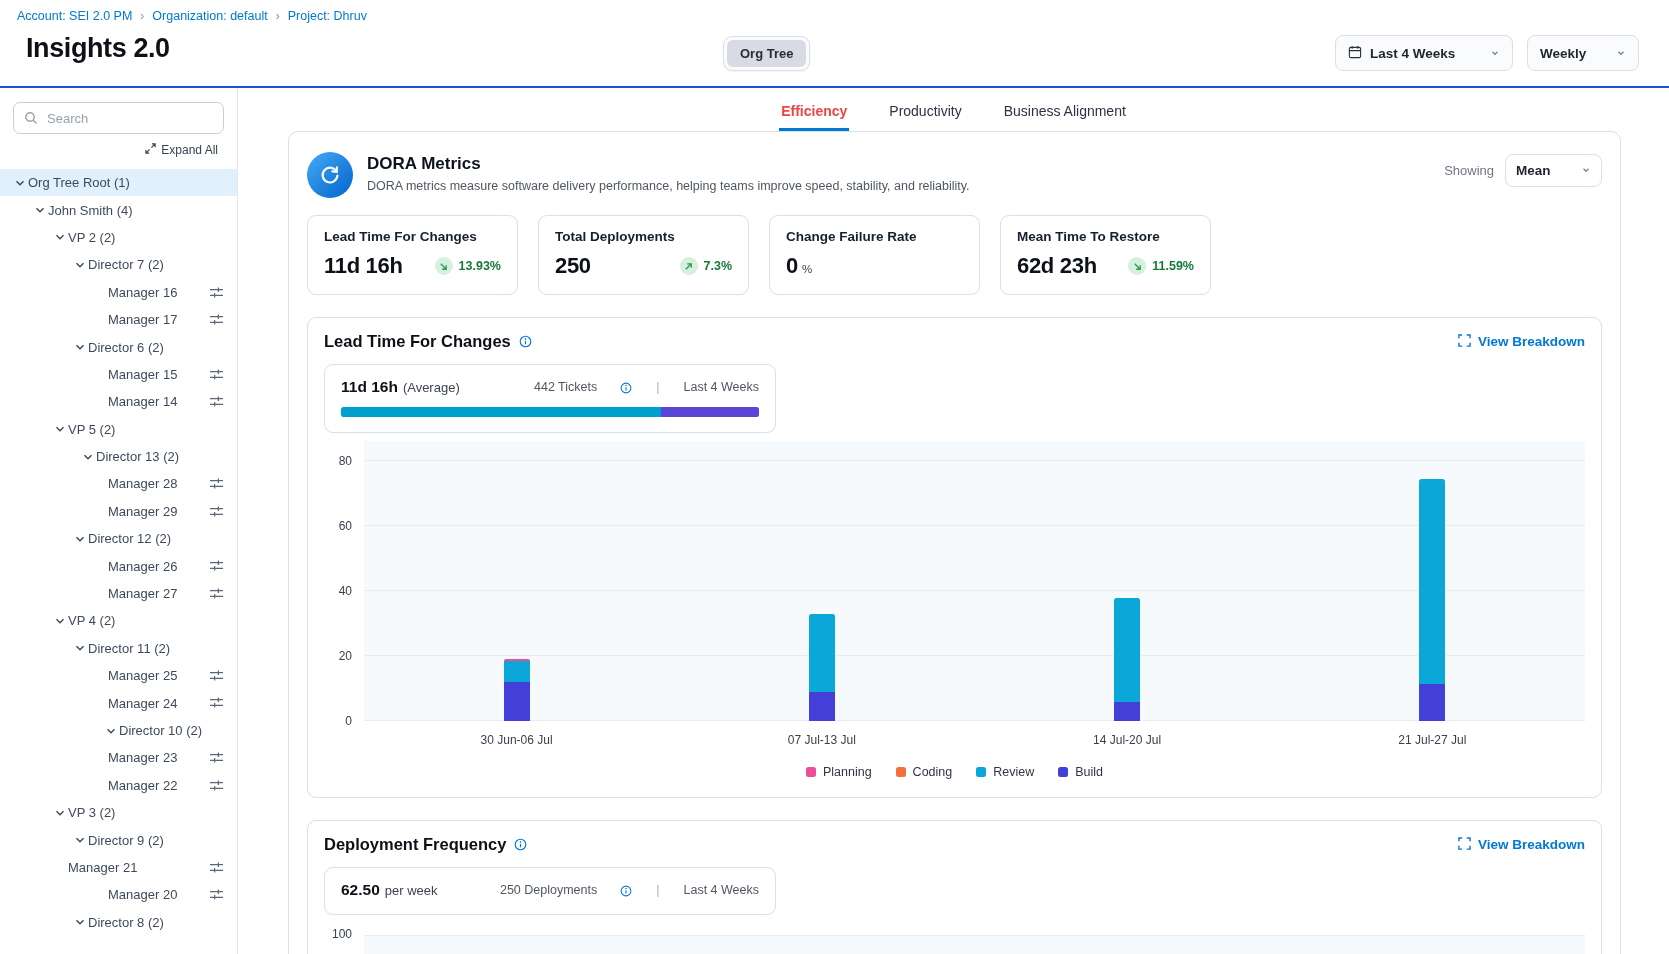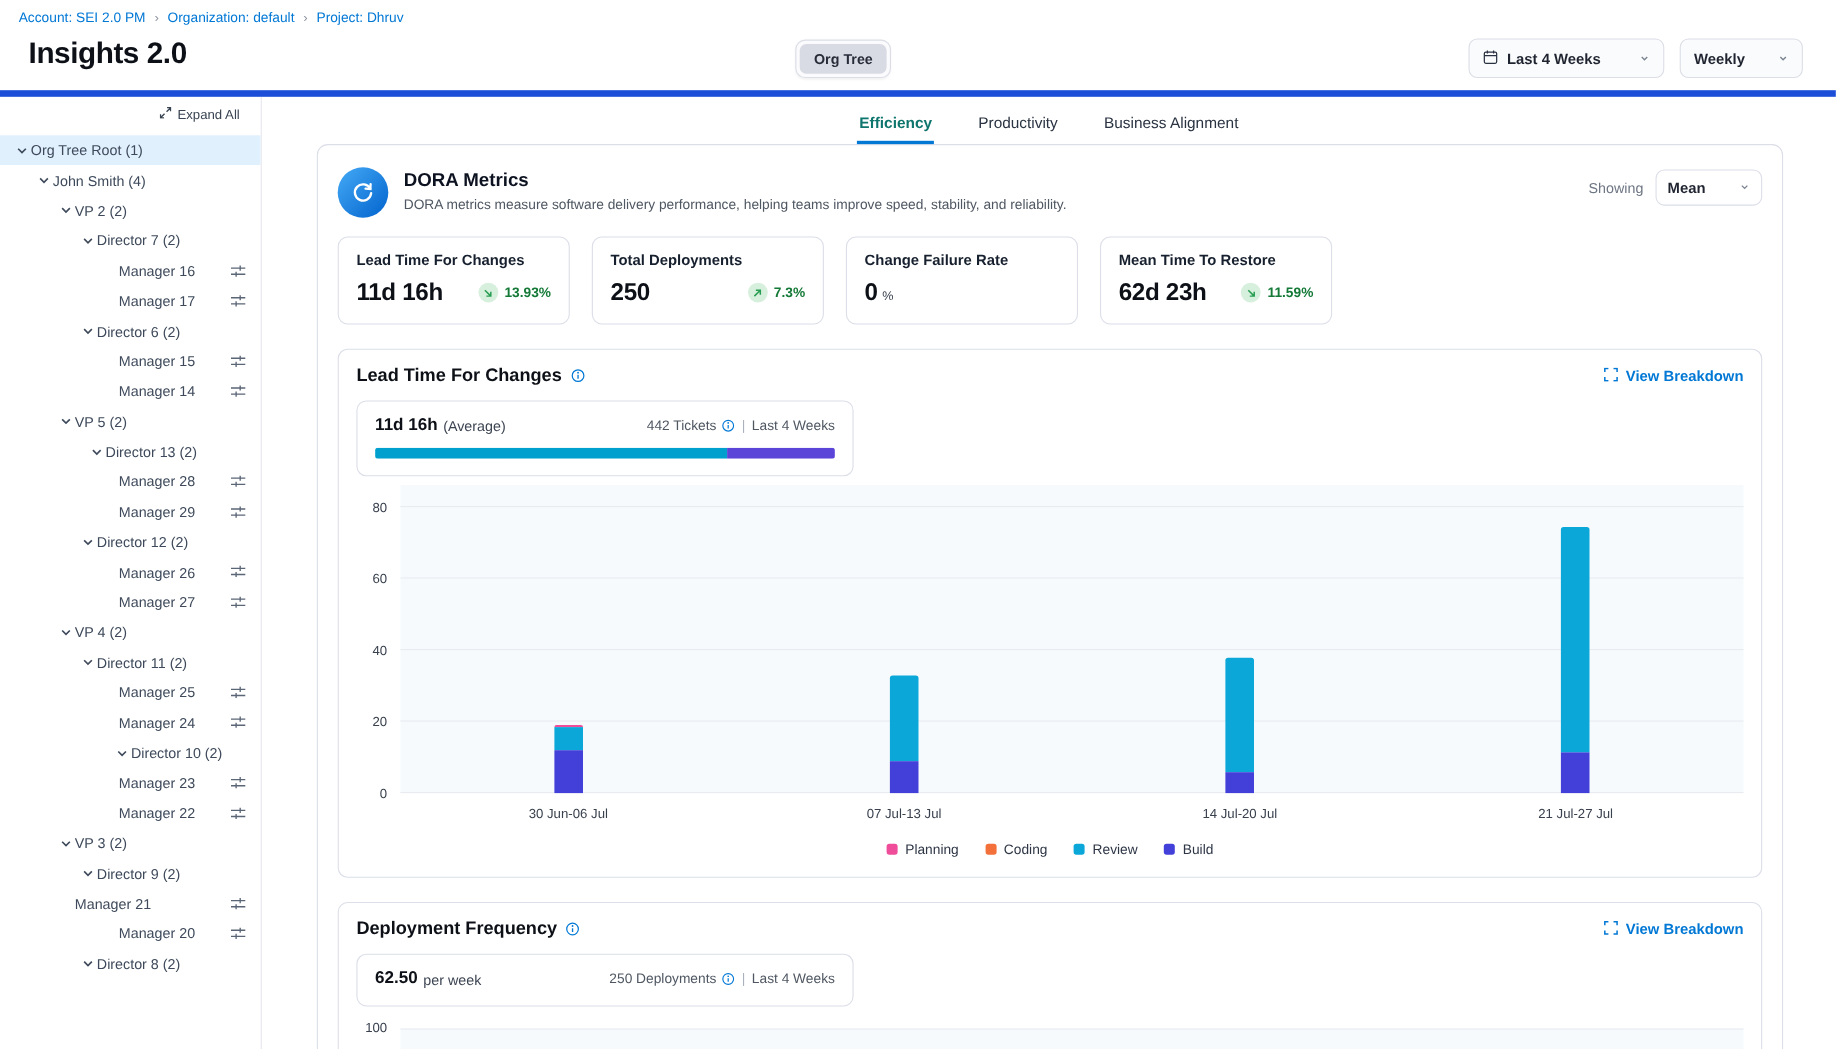--- a/index.html
+++ b/index.html
@@ -1,18 +1,18 @@
 <!DOCTYPE html>
 <html><head>
 <meta charset="utf-8">
 <style>
   * { margin:0; padding:0; box-sizing:border-box; }
   html,body { width:1669px; height:954px; overflow:hidden; background:#fff;
     font-family:"Liberation Sans","DejaVu Sans",sans-serif; color:#1c2430; }
-  .app-header { height:88px; position:relative; border-bottom:6px solid #1d4ed8; background:#fff; }
+  .app-header { height:88px; position:relative; border-bottom:2px solid #1d4ed8; background:#fff; }
   .breadcrumb { position:absolute; top:9px; left:17px; font-size:12.5px; display:flex; align-items:center; }
   .crumb { color:#0278d5; cursor:pointer; }
   .crumb-sep { color:#8b93a2; margin:0 8px; font-size:12px; }
   .page-title { position:absolute; top:33px; left:26px; font-size:27px; font-weight:800; letter-spacing:-0.4px; color:#0d1117; }
   .seg-control { position:absolute; left:723px; top:36px; border:1px solid #dcdee6; background:#fbfbfd; border-radius:9px; padding:3px; box-shadow:0 1px 2px rgba(20,20,40,.05); }
   .seg-btn { background:#d9dbe4; border-radius:6px; padding:6px 13px; font-size:13px; font-weight:600; color:#272c38; cursor:pointer; }
   .hdr-select { position:absolute; top:35px; height:36px; background:#fafbfc; border:1px solid #dcdee6; border-radius:8px; display:flex; align-items:center; padding:0 12px; gap:8px; font-size:13.5px; font-weight:600; color:#1f2430; cursor:pointer; }
   #dateRangeSelect { left:1335px; width:178px; }
   #granularitySelect { left:1527px; width:112px; }
   .hdr-select .spacer { flex:1; }
@@ -28,21 +28,21 @@
   .expand-all { display:flex; justify-content:flex-end; align-items:center; gap:5px; padding:9px 19px 10px; font-size:12px; color:#394452; cursor:pointer; }
   .tree { margin-top:2px; }
   .tree-row { height:27.4px; display:flex; align-items:center; font-size:13px; color:#3e4a5b; position:relative; cursor:pointer; }
   .tree-row.selected { background:#e1f0fd; }
   .tree-chevron { width:16px; display:flex; justify-content:center; align-items:center; }
   .tree-filter { position:absolute; right:13px; top:7px; cursor:pointer; }
 
   .main { flex:1; position:relative; overflow:hidden; }
   .tab-bar { height:43px; display:flex; justify-content:center; align-items:flex-end; gap:38px; }
   .tab { font-size:14px; color:#2a3342; padding:0 2px 12px; cursor:pointer; }
-  .tab.active { font-weight:700; color:#0f766e; padding-bottom:9px; border-bottom:3px solid #0278d5; }
+  .tab.active { font-weight:700; color:#ef4444; padding-bottom:9px; border-bottom:3px solid #0278d5; }
   .panel { margin:0 48px 0 50px; border:1px solid #dcdee8; border-radius:10px; background:#fff; padding:14px; height:1400px; }
 
   .dora-header { display:flex; align-items:flex-start; padding:6px 4px 0; position:relative; }
   .dora-icon { width:46px; height:46px; border-radius:50%; background:linear-gradient(135deg,#45aaf6,#0163cd); display:flex; align-items:center; justify-content:center; margin-right:14px; flex-shrink:0; }
   .dora-title { font-size:17px; font-weight:700; color:#0d1220; padding-top:2px; }
   .dora-desc { font-size:12.5px; color:#4f5762; margin-top:5px; }
   .showing { position:absolute; right:4px; top:8px; display:flex; align-items:center; gap:11px; }
   .showing-label { font-size:13px; color:#6e7683; }
   .mini-select { height:33px; min-width:97px; border:1px solid #dcdee8; border-radius:8px; background:#fff; display:flex; align-items:center; justify-content:space-between; padding:0 10px; gap:10px; font-size:13.5px; font-weight:600; color:#1f2430; cursor:pointer; }
 
@@ -60,21 +60,21 @@
   .chart-card { border:1px solid #dcdee8; border-radius:9px; margin:22px 4px 0; padding:14px 16px 18px; background:#fff; }
   .cc-header { display:flex; align-items:center; }
   .cc-title { font-size:16.5px; font-weight:700; color:#0d1117; }
   .iicon { margin-left:8px; display:inline-flex; cursor:pointer; }
   .view-breakdown { margin-left:auto; display:flex; align-items:center; gap:7px; color:#0278d5; font-weight:700; font-size:13.5px; cursor:pointer; }
 
   .summary-box { width:452px; border:1px solid #dcdee8; border-radius:9px; margin-top:13px; padding:13px 16px 15px; }
   .sbx-row { display:flex; align-items:center; }
   .sbx-value { font-size:15.5px; font-weight:800; color:#0d1117; }
   .sbx-qual { font-size:13px; color:#3c4452; margin-left:5px; }
-  .sbx-right { margin-left:auto; display:flex; align-items:center; gap:4px; font-size:12.5px; color:#4f5762; }
+  .sbx-right { margin-left:auto; display:flex; align-items:flex-end; gap:22px; font-size:12.5px; color:#4f5762; }
   .sbx-right .sep { color:#aab1bd; margin:0 2px; }
   .progress { height:10px; border-radius:2.5px; overflow:hidden; display:flex; margin-top:11px; }
   .progress .seg { height:100%; }
 
   .chart-wrap { margin-top:8px; }
   .plot-row { display:flex; }
   .y-axis { width:40px; position:relative; height:280px; flex-shrink:0; }
   .ylabel { position:absolute; right:12px; transform:translateY(50%); font-size:12px; color:#39414e; }
   .plot { flex:1; position:relative; height:280px; background:#f7fafc; }
   .gridline { position:absolute; left:0; right:0; height:1px; background:#e8ecf1; }
@@ -124,20 +124,27 @@
     <span class="spacer"></span>
     <span><svg width="10" height="10" viewBox="0 0 12 12" fill="none" stroke="#7a8391" stroke-width="1.5">
           <path d="M3 4.5 L6 7.5 L9 4.5"></path>
         </svg></span>
   </div>
 </div>
 
 <div class="app-body">
 
   <div class="sidebar">
+    <div class="sb-search">
+      <span class="sicon"><svg width="14" height="14" viewBox="0 0 14 14" fill="none" stroke="#98a1ad" stroke-width="1.4">
+            <circle cx="6" cy="6" r="4.2"></circle>
+            <path d="M9.2 9.2 L12.5 12.5"></path>
+          </svg></span>
+      <input type="text" placeholder="Search" style="">
+    </div>
     <div class="expand-all">
       <span><svg width="11" height="11" viewBox="0 0 12 12" fill="none" stroke="#394452" stroke-width="1.3">
             <path d="M7.5 1 H11 V4.5 M11 1 L7 5 M4.5 11 H1 V7.5 M1 11 L5 7"></path>
           </svg></span>
       <span>Expand All</span>
     </div>
     <div class="tree" id="orgTree">
         <div class="tree-row selected" style="padding-left: 12px;">
           <span class="tree-chevron">
             <svg width="12" height="12" viewBox="0 0 12 12" fill="none" stroke="#3e4a5b" stroke-width="1.5">

